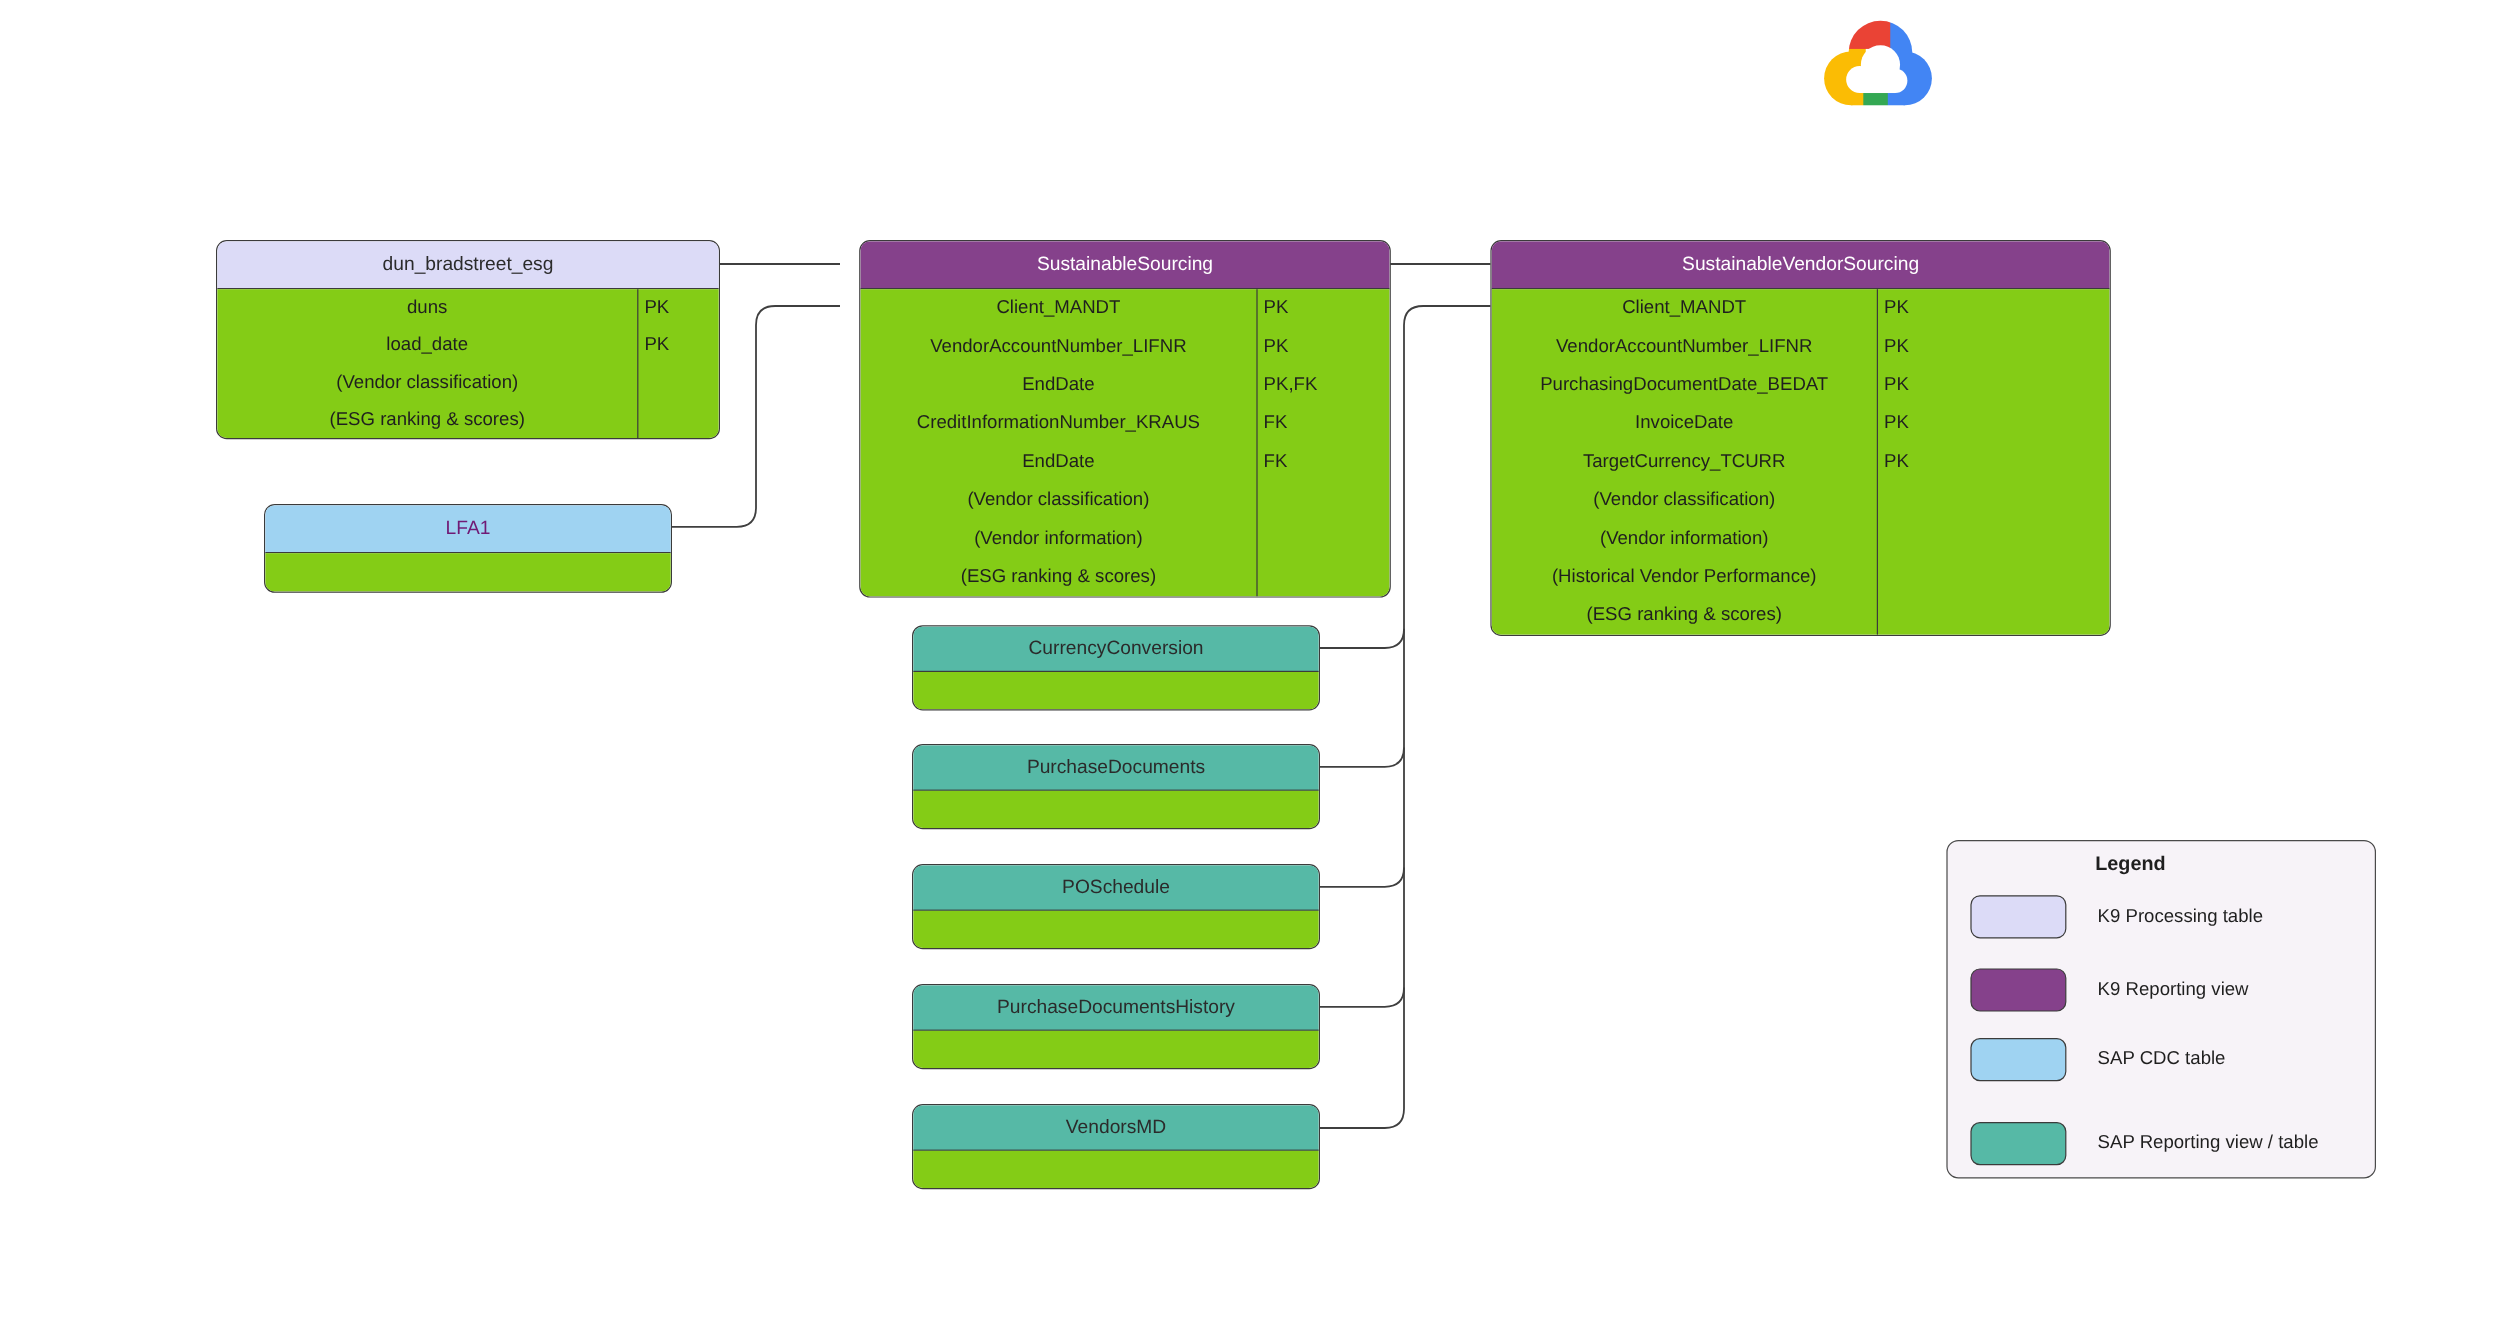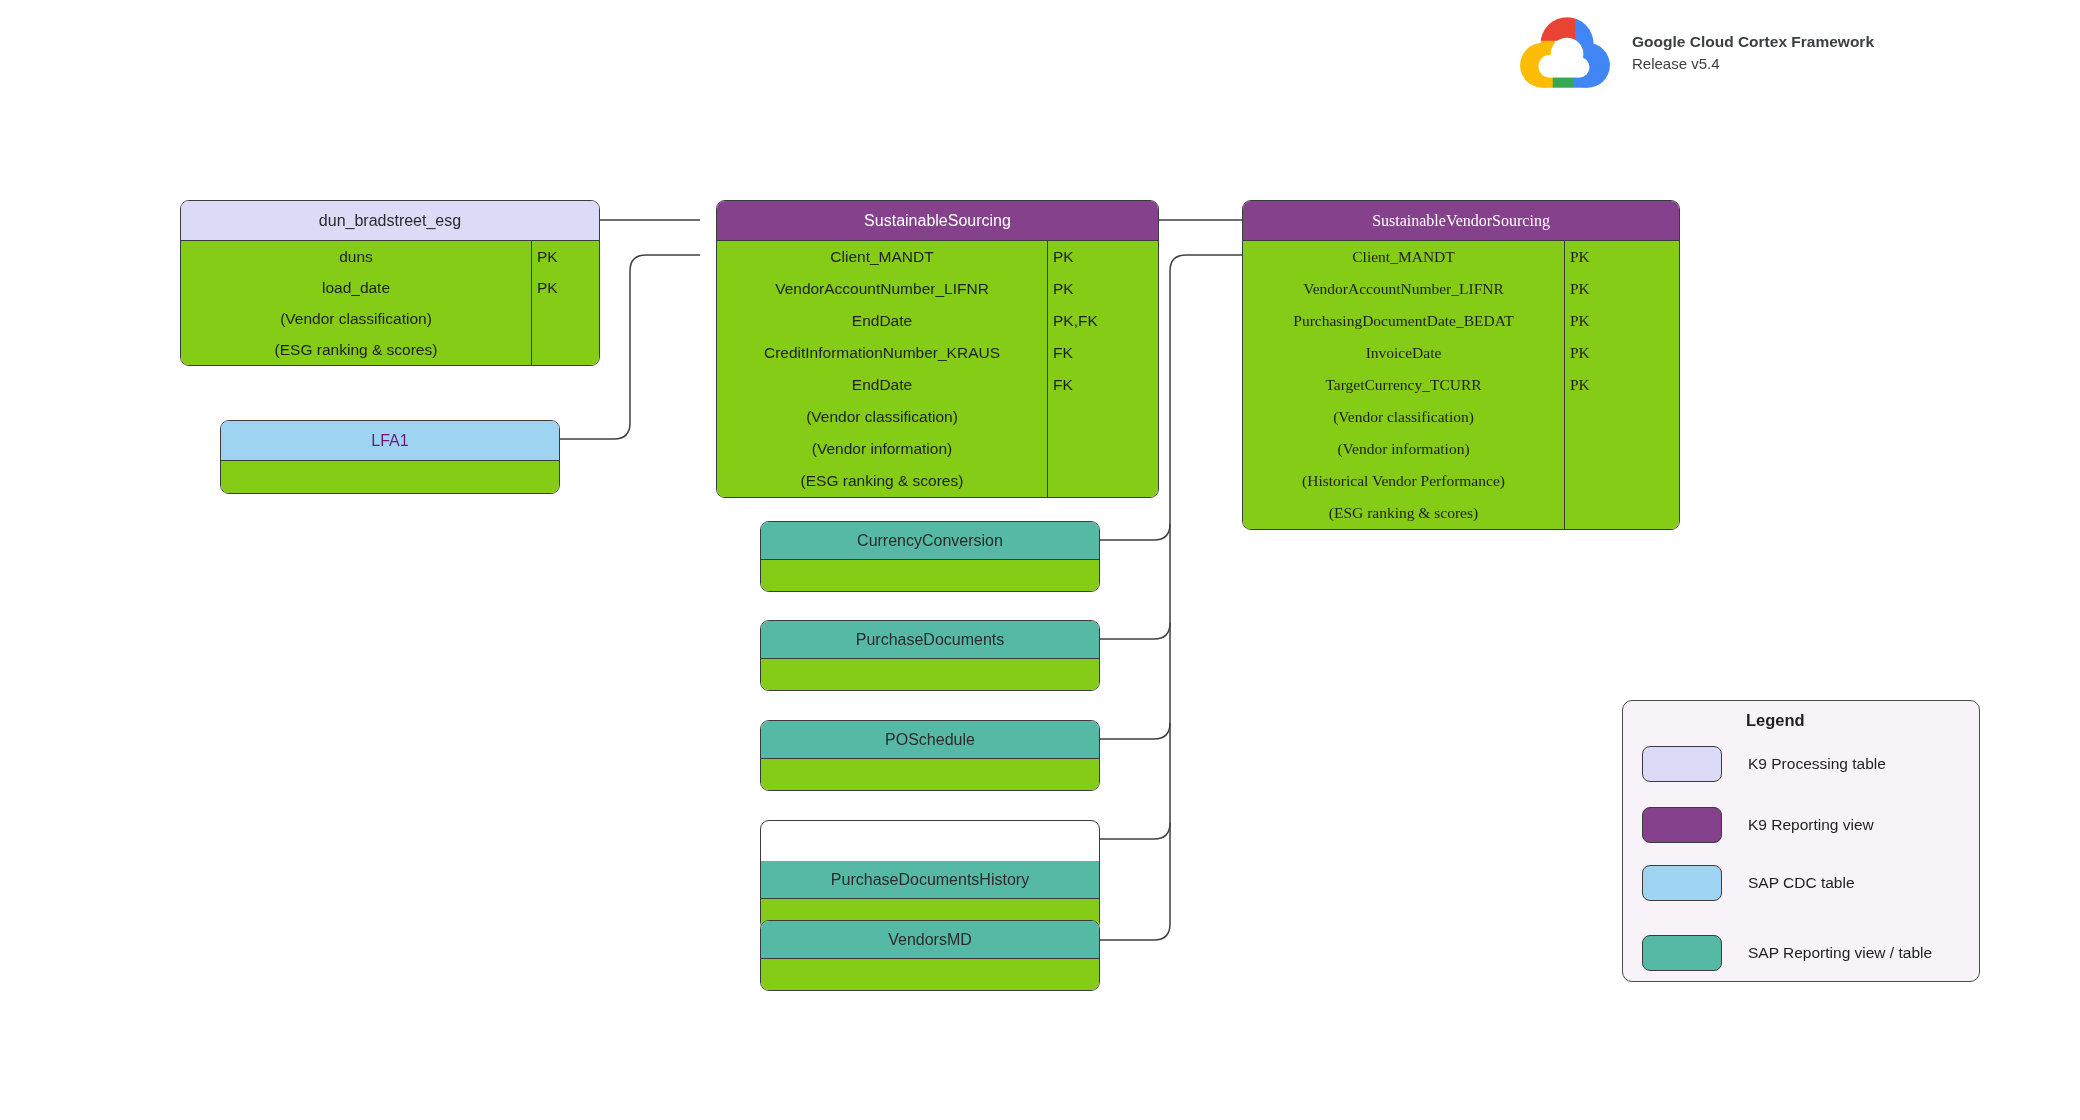--- a/index.html
+++ b/index.html
@@ -114,21 +114,21 @@
             <div class="field-name" style="width: 330px;">(Vendor information)</div>
             <div class="field-key"></div>
           </div>
           <div class="entity-row" style="height: 32px;">
             <div class="field-name" style="width: 330px;">(ESG ranking &amp; scores)</div>
             <div class="field-key"></div>
           </div>
           <div class="key-divider" style="left: 330px; border-color: rgb(59, 59, 59);"></div>
         </div>
       </div>
-      <div class="entity" style="left: 1242px; top: 200px; width: 438px; border-color: rgb(59, 59, 59); font-family: Liberation Serif, serif;">
+      <div class="entity" style="left: 1242px; top: 200px; width: 517px; border-color: rgb(59, 59, 59);">
         <div class="entity-header" style="height: 40px; background: rgb(133, 65, 139); color: rgb(255, 255, 255);">SustainableVendorSourcing</div>
         <div class="entity-body" style="height: 288px;">
           <div class="entity-row" style="height: 32px;">
             <div class="field-name" style="width: 321px;">Client_MANDT</div>
             <div class="field-key">PK</div>
           </div>
           <div class="entity-row" style="height: 32px;">
             <div class="field-name" style="width: 321px;">VendorAccountNumber_LIFNR</div>
             <div class="field-key">PK</div>
           </div>
@@ -173,21 +173,21 @@
       </div>
       <div class="entity" style="left: 760px; top: 620px; width: 340px; border-color: rgb(59, 59, 59);">
         <div class="entity-header" style="height: 38px; background: rgb(86, 185, 166); color: rgb(43, 43, 43);">PurchaseDocuments</div>
         <div class="entity-body" style="height: 31px;"></div>
       </div>
       <div class="entity" style="left: 760px; top: 720px; width: 340px; border-color: rgb(59, 59, 59);">
         <div class="entity-header" style="height: 38px; background: rgb(86, 185, 166); color: rgb(43, 43, 43);">POSchedule</div>
         <div class="entity-body" style="height: 31px;"></div>
       </div>
       <div class="entity" style="left: 760px; top: 820px; width: 340px; border-color: rgb(59, 59, 59);">
-        <div class="entity-header" style="height: 38px; background: rgb(86, 185, 166); color: rgb(43, 43, 43); margin-top: 40px;">PurchaseDocumentsHistory</div>
+        <div class="entity-header" style="height: 38px; background: rgb(86, 185, 166); color: rgb(43, 43, 43);">PurchaseDocumentsHistory</div>
         <div class="entity-body" style="height: 31px;"></div>
       </div>
       <div class="entity" style="left: 760px; top: 920px; width: 340px; border-color: rgb(59, 59, 59);">
         <div class="entity-header" style="height: 38px; background: rgb(86, 185, 166); color: rgb(43, 43, 43);">VendorsMD</div>
         <div class="entity-body" style="height: 31px;"></div>
       </div>
     </div>
 
   <div class="brand">
     <svg class="brand-logo" viewBox="0 0 96 78">
@@ -204,24 +204,20 @@
           <rect x="33" y="48" width="29" height="16" fill="black"></rect>
         </mask>
       </defs>
       <g mask="url(#cloudMask)">
         <rect x="0" y="24" width="38" height="54" fill="#FBBC04"></rect>
         <rect x="36" y="56" width="30" height="22" fill="#34A853"></rect>
         <rect x="56" y="0" width="40" height="78" fill="#4285F4"></rect>
         <rect x="4" y="0" width="54" height="28" fill="#EA4335"></rect>
       </g>
     </svg>
-    <div class="brand-text">
-      <div class="brand-title">Google Cloud Cortex Framework</div>
-      <div class="brand-subtitle">Release v5.4</div>
-    </div>
   </div>
 
   <div class="legend" style="background: rgb(247, 243, 248);">
     <div class="legend-title">Legend</div>
     <div class="legend-item" style="top:45px">
       <span class="legend-swatch" style="background: rgb(220, 219, 247);"></span>
       <span class="legend-label">K9 Processing table</span>
     </div>
     <div class="legend-item" style="top:106px">
       <span class="legend-swatch" style="background: rgb(133, 65, 139);"></span>

